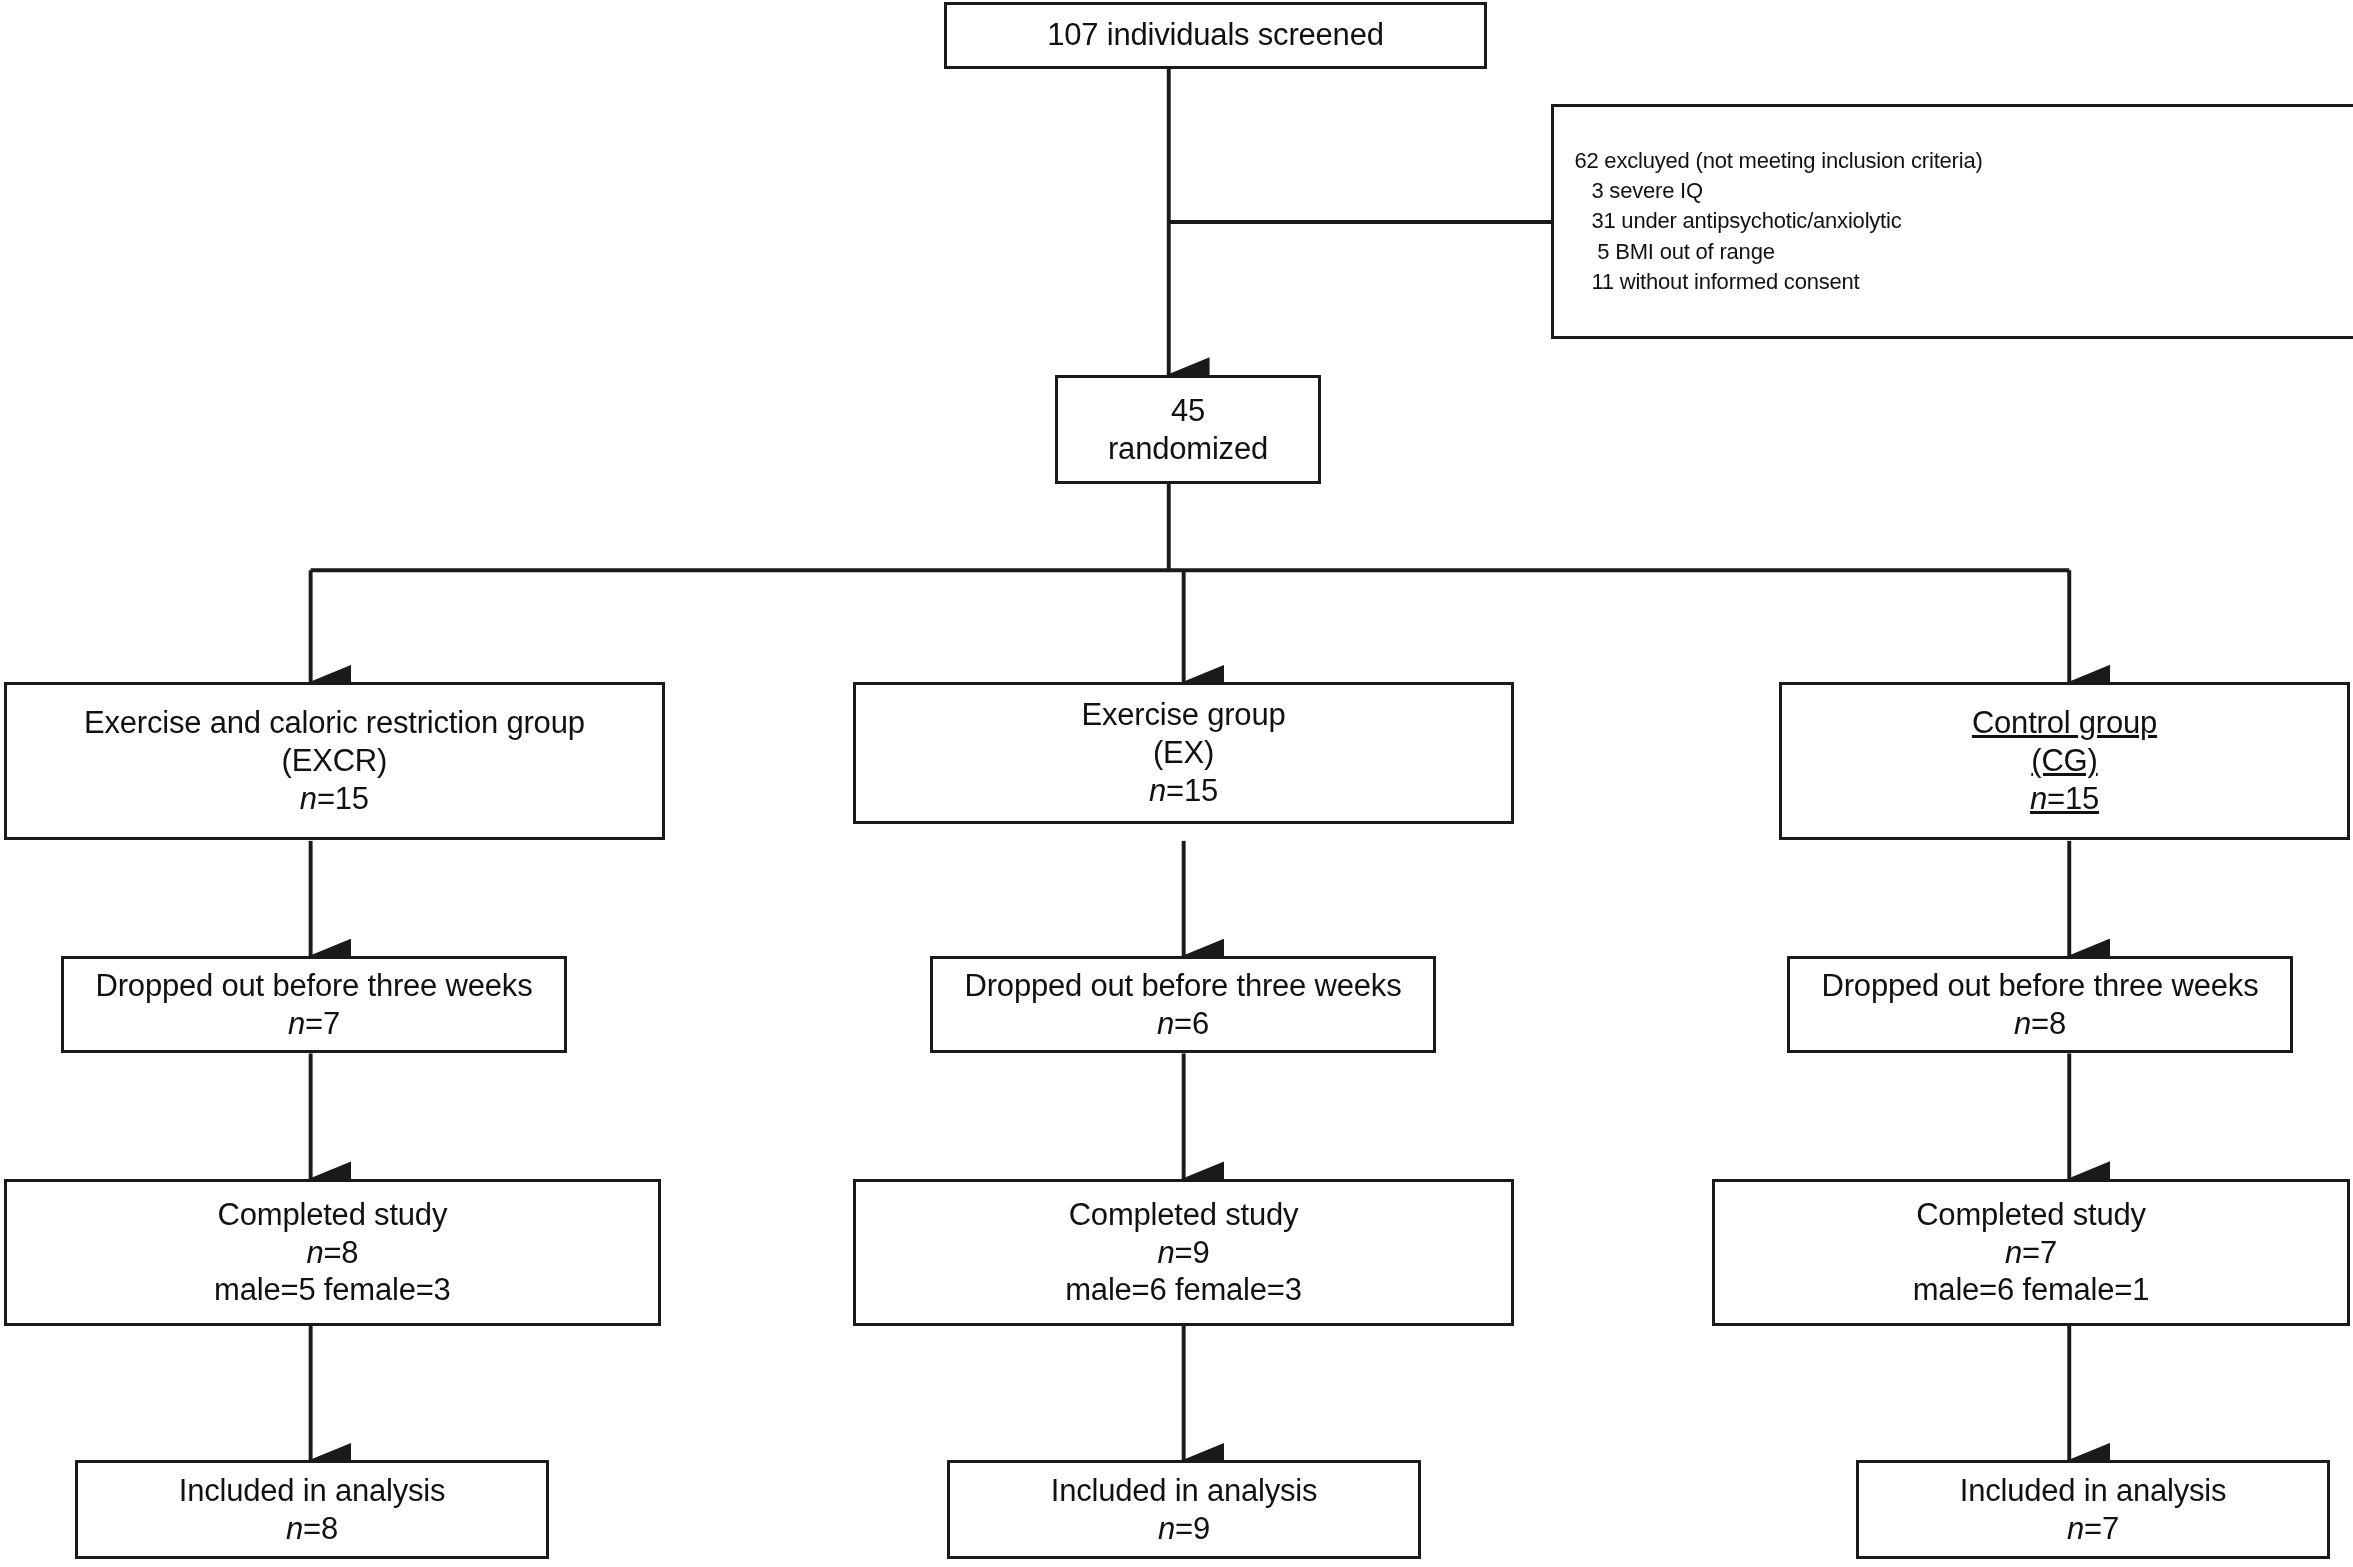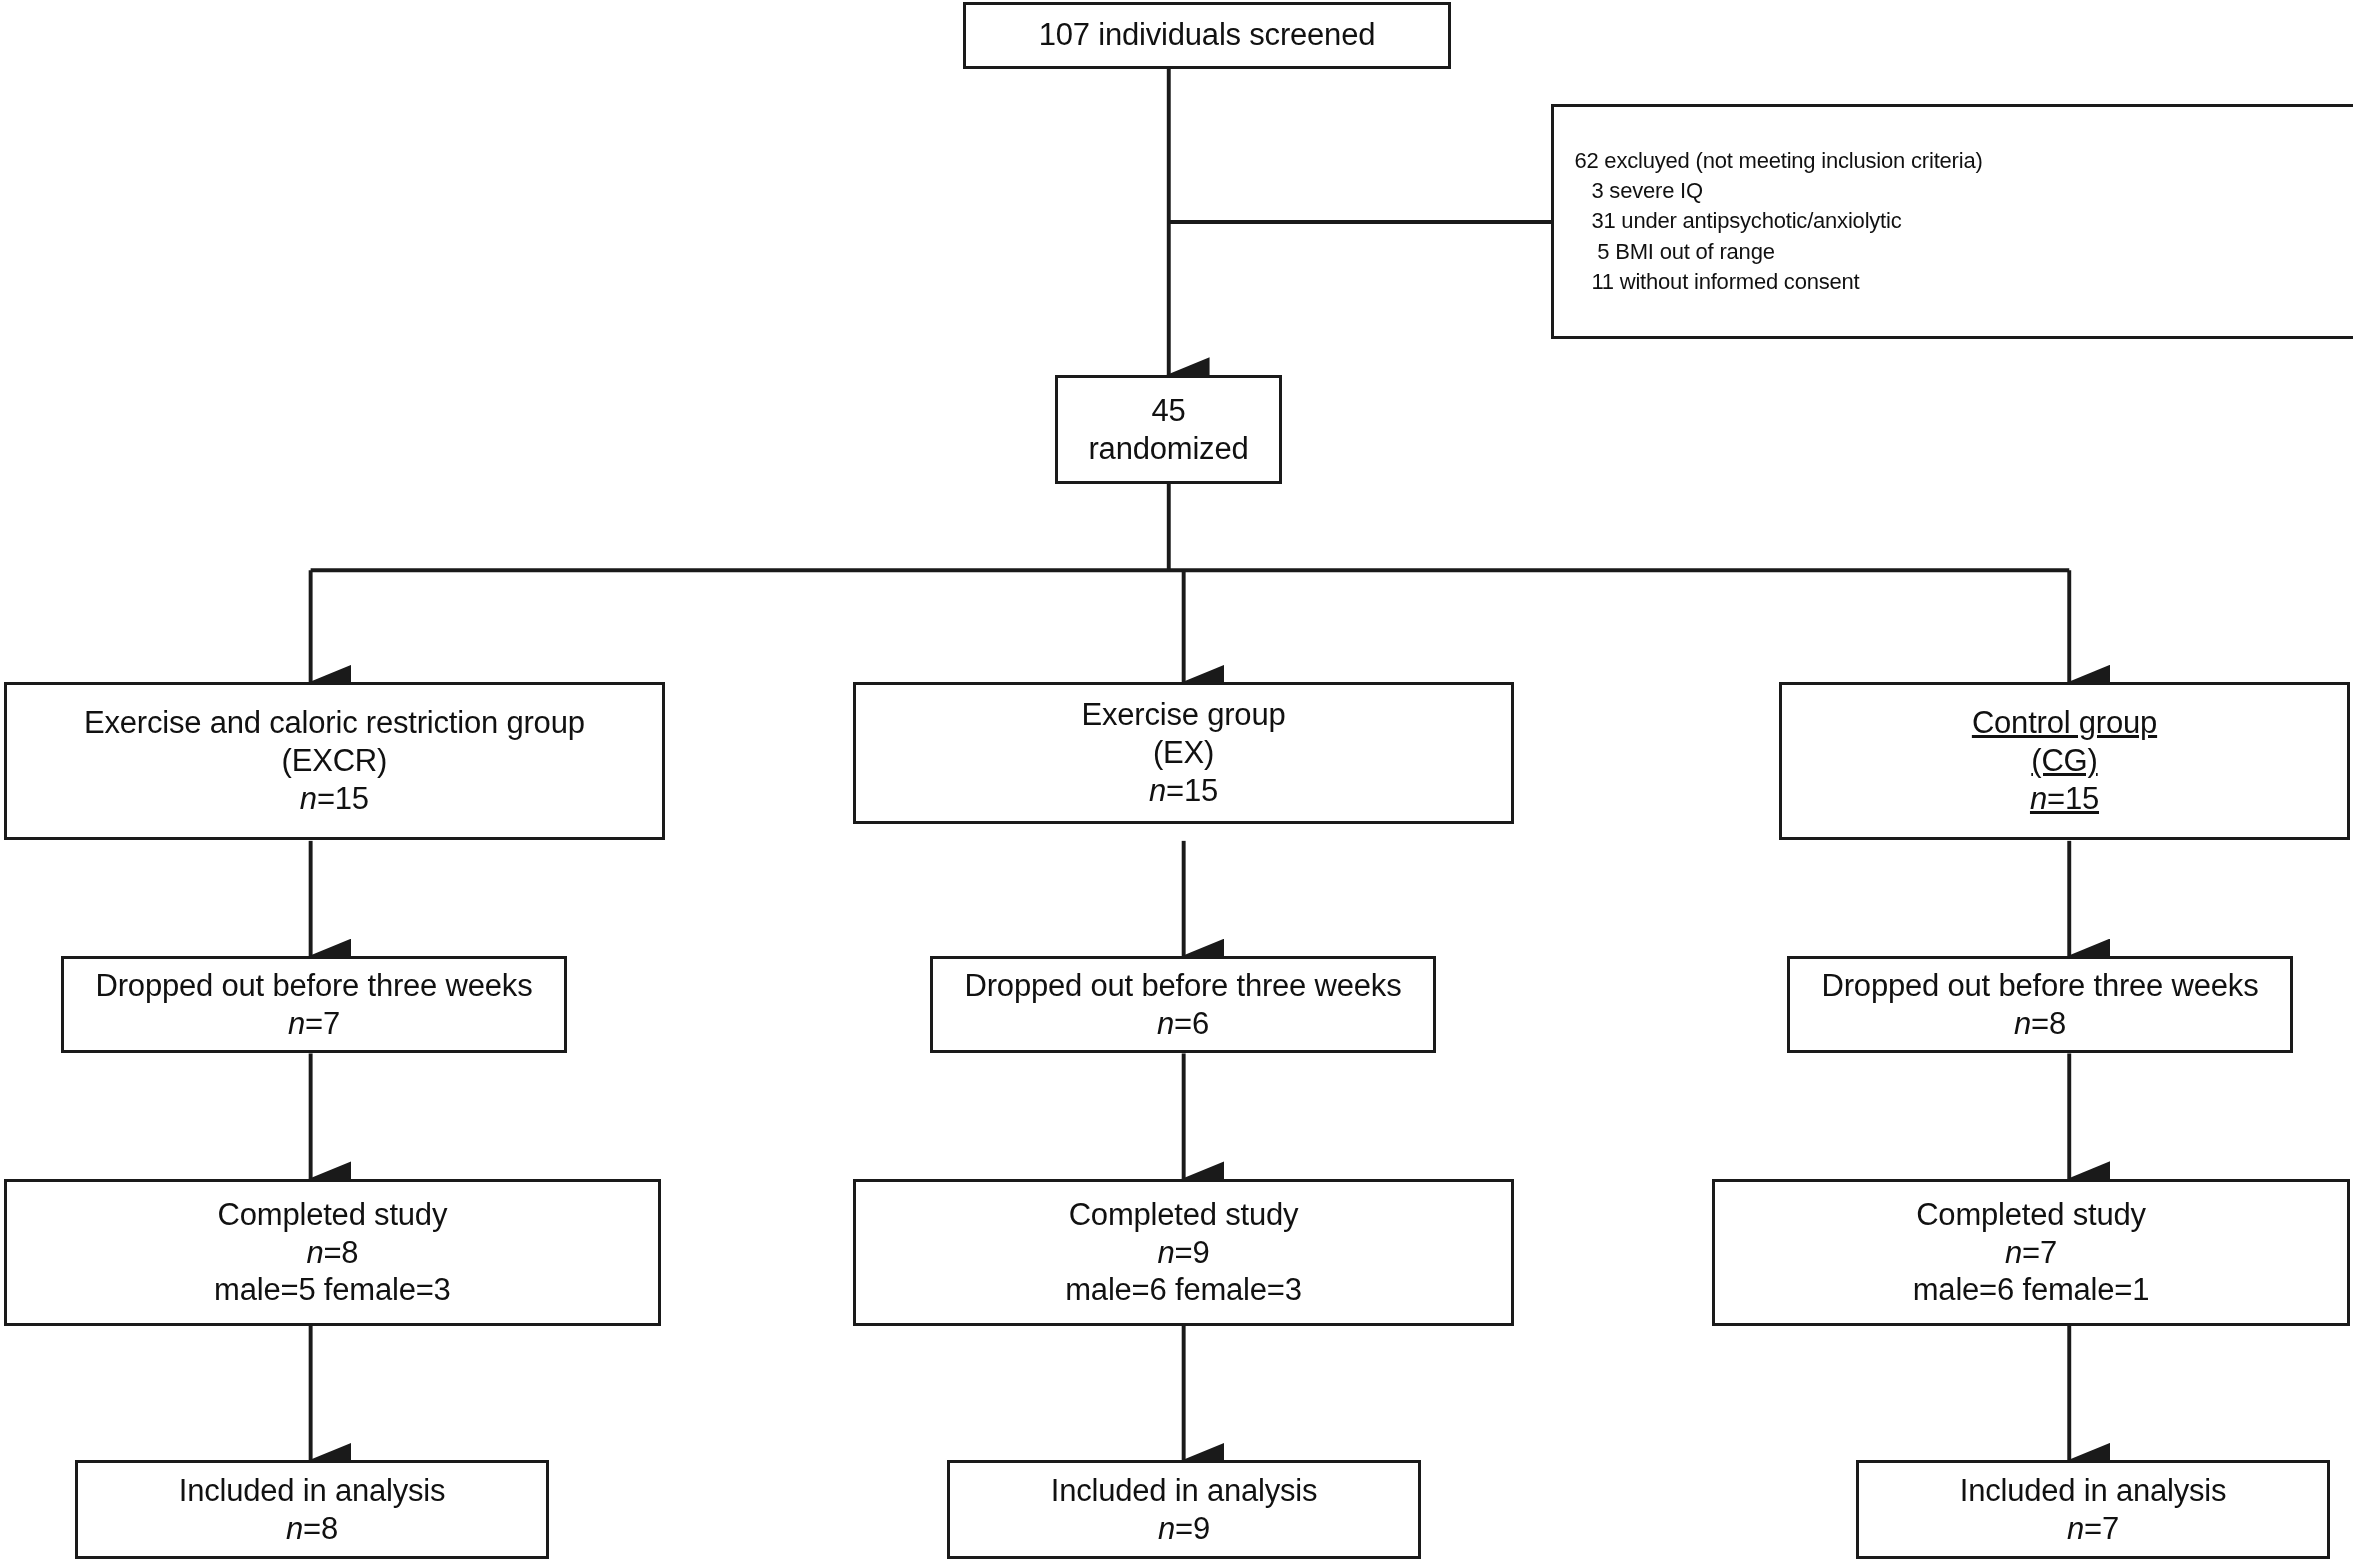--- a/index.html
+++ b/index.html
@@ -85,33 +85,33 @@
 
     <line x1="396" y1="1343" x2="396" y2="1503" stroke="#1a1a1a" stroke-width="5" marker-end="url(#arrowhead)"></line>
     <line x1="1509" y1="1343" x2="1509" y2="1503" stroke="#1a1a1a" stroke-width="5" marker-end="url(#arrowhead)"></line>
     <line x1="2638" y1="1343" x2="2638" y2="1503" stroke="#1a1a1a" stroke-width="5" marker-end="url(#arrowhead)"></line>
 
     <line x1="396" y1="1690" x2="396" y2="1862" stroke="#1a1a1a" stroke-width="5" marker-end="url(#arrowhead)"></line>
     <line x1="1509" y1="1690" x2="1509" y2="1862" stroke="#1a1a1a" stroke-width="5" marker-end="url(#arrowhead)"></line>
     <line x1="2638" y1="1690" x2="2638" y2="1862" stroke="#1a1a1a" stroke-width="5" marker-end="url(#arrowhead)"></line>
   </svg>
 
-  <div class="node" style="left:944px; top:1.6px; width:488px; height:67px;margin-left:19px;">
+  <div class="node" style="left:944px; top:1.6px; width:543px; height:67px;">
     <span class="line">107 individuals screened</span>
   </div>
 
   <div class="node left-align" style="left:1551px; top:104px; width:844px; height:235px; font-size:22px; line-height:1.38;">
     <span class="line">62 excluyed (not meeting inclusion criteria)</span>
     <span class="line indent-1">3 severe IQ</span>
     <span class="line indent-1">31 under antipsychotic/anxiolytic</span>
     <span class="line indent-1"> 5 BMI out of range</span>
     <span class="line indent-1">11 without informed consent</span>
   </div>
 
-  <div class="node" style="left:1055px; top:375px; width:227px; height:109px;">
+  <div class="node" style="left:1055px; top:375px; width:266px; height:109px;">
     <span class="line">45</span>
     <span class="line">randomized</span>
   </div>
 
   <div class="node" style="left:3.9px; top:682px; width:661px; height:158px;">
     <span class="line">Exercise and caloric restriction group</span>
     <span class="line">(EXCR)</span>
     <span class="line"><em class="ital">n</em><span>=15</span></span>
   </div>
 

